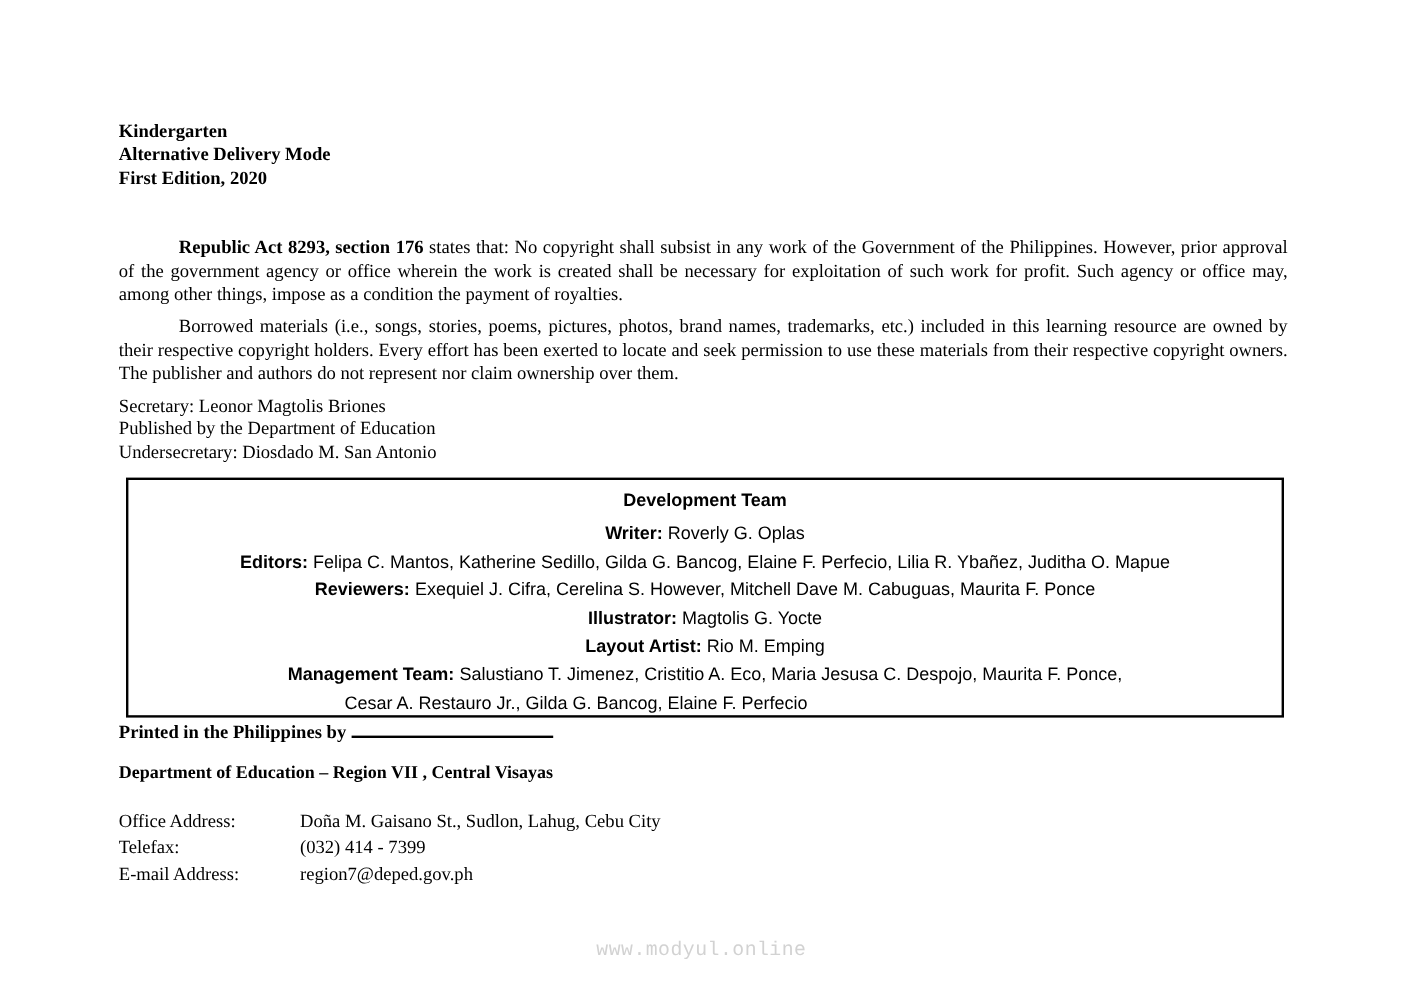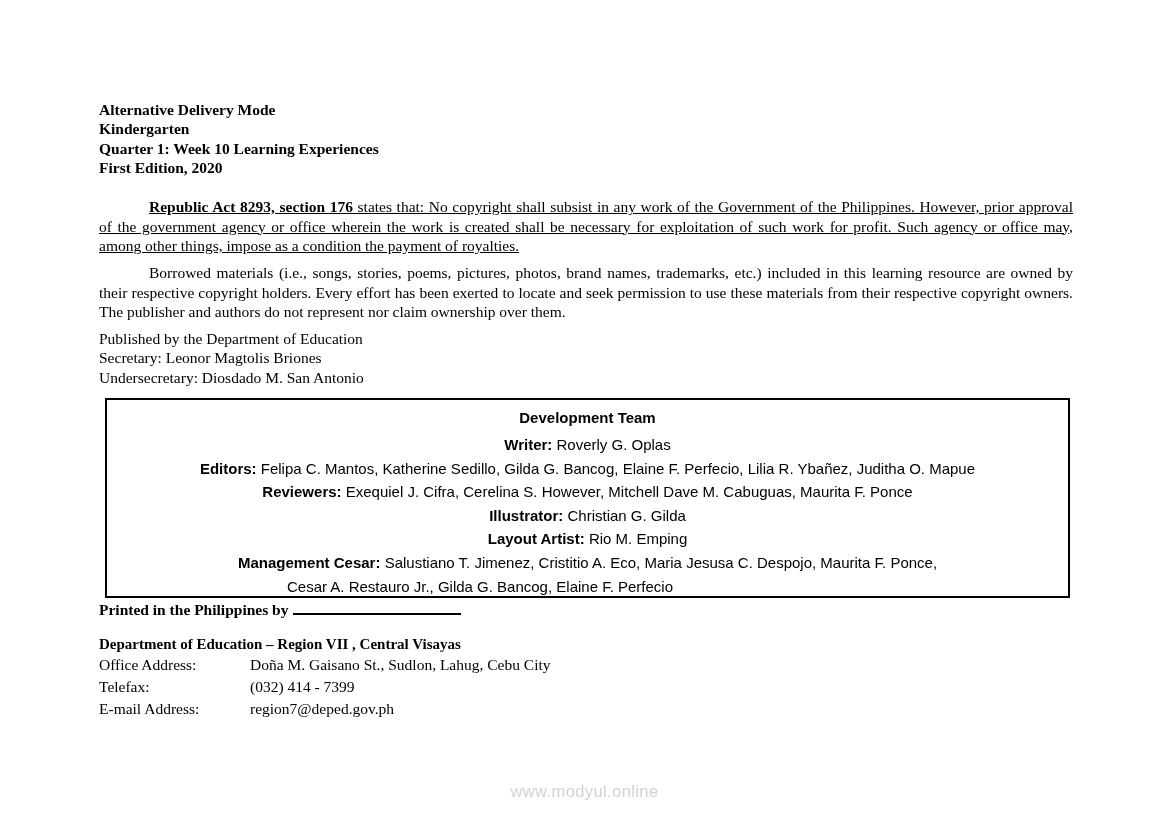--- a/index.html
+++ b/index.html
@@ -24,21 +24,21 @@
 
   
   .para {
     left:99px; width:974px;
     font-size:15.5px;
     line-height:19.6px;
     text-align:justify;
   }
   .para .lead { font-weight:bold; }
   .indent { text-indent:50px; }
-  .para1 { top:197px;text-decoration:underline; }
+  .para1 { top:197px; }
   .para2 { top:263px; }
 
   
   .publisher {
     left:99px; top:329px;
     font-size:15.5px;
     line-height:19.4px;
     white-space:nowrap;
   }
 
@@ -76,63 +76,62 @@
   }
 
   
   .region-heading {
     left:99px; top:636px;
     font-size:15px;
     font-weight:bold;
     white-space:nowrap;
   }
   .addr-row { left:99px; font-size:15.5px; white-space:nowrap; }
-  .addr-label { display:inline-block; width:151px; }
+  .addr-label { display:inline-block; width:151px;margin-top:20px; }
   .addr1 { top:656px; }
   .addr2 { top:678px; }
   .addr3 { top:700px; }
 
   
   .watermark {
     left:0; right:0; top:782px;
     text-align:center;
-    font-family:Liberation Sans, sans-serif;
+    font-family:Liberation Mono, monospace;
     font-size:16.5px;
     color:#d2d2d2;
     letter-spacing:0.4px;
   }
 </style>
 </head>
 <body>
 
 <div class="abs header-block">
+  <div>Kindergarten</div>
   <div>Alternative Delivery Mode</div>
-  <div>Kindergarten</div>
-  <div>Quarter 1: Week 10 Learning Experiences</div>
   <div>First Edition, 2020</div>
 </div>
 
 <p class="abs para para1 indent"><span class="lead">Republic Act 8293, section 176</span><span> states that: No copyright shall subsist in any work of the Government of the Philippines. However, prior approval of the government agency or office wherein the work is created shall be necessary for exploitation of such work for profit. Such agency or office may, among other things, impose as a condition the payment of royalties.</span></p>
 
 <p class="abs para para2 indent">Borrowed materials (i.e., songs, stories, poems, pictures, photos, brand names, trademarks, etc.) included in this learning resource are owned by their respective copyright holders. Every effort has been exerted to locate and seek permission to use these materials from their respective copyright owners. The publisher and authors do not represent nor claim ownership over them.</p>
 
 <div class="abs publisher">
+  <div>Secretary: Leonor Magtolis Briones</div>
   <div>Published by the Department of Education</div>
-  <div>Secretary: Leonor Magtolis Briones</div>
   <div>Undersecretary: Diosdado M. San Antonio</div>
 </div>
 
 <div class="abs devbox">
   <div class="devbox-title">Development Team</div>
   <div class="devrow"><span class="label">Writer:</span> <span>Roverly G. Oplas</span></div>
   <div class="devrow"><span class="label">Editors:</span> <span>Felipa C. Mantos, Katherine Sedillo, Gilda G. Bancog, Elaine F. Perfecio, Lilia R. Ybañez, Juditha O. Mapue</span></div>
   <div class="devrow"><span class="label">Reviewers:</span> <span>Exequiel J. Cifra, Cerelina S. However, Mitchell Dave M. Cabuguas, Maurita F. Ponce</span></div>
-  <div class="devrow"><span class="label">Illustrator:</span> <span>Christian G. Gilda</span></div>
+  <div class="devrow"><span class="label">Illustrator:</span> <span>Magtolis G. Yocte</span></div>
   <div class="devrow"><span class="label">Layout Artist:</span> <span>Rio M. Emping</span></div>
-  <div class="devrow"><span class="label">Management Cesar:</span> <span>Salustiano T. Jimenez, Cristitio A. Eco, Maria Jesusa C. Despojo, Maurita F. Ponce,</span></div>
+  <div class="devrow"><span class="label">Management Team:</span> <span>Salustiano T. Jimenez, Cristitio A. Eco, Maria Jesusa C. Despojo, Maurita F. Ponce,</span></div>
   <div class="devrow-cont">Cesar A. Restauro Jr., Gilda G. Bancog, Elaine F. Perfecio</div>
 </div>
 
 <div class="abs printed"><span>Printed in the Philippines by</span><span class="blank-line"></span></div>
 
 <div class="abs region-heading">Department of Education – Region VII , Central Visayas</div>
 
 <div class="abs addr-row addr1"><span class="addr-label">Office Address:</span><span>Doña M. Gaisano St., Sudlon, Lahug, Cebu City</span></div>
 <div class="abs addr-row addr2"><span class="addr-label">Telefax:</span><span>(032) 414 - 7399</span></div>
 <div class="abs addr-row addr3"><span class="addr-label">E-mail Address:</span><span>region7@deped.gov.ph</span></div>

